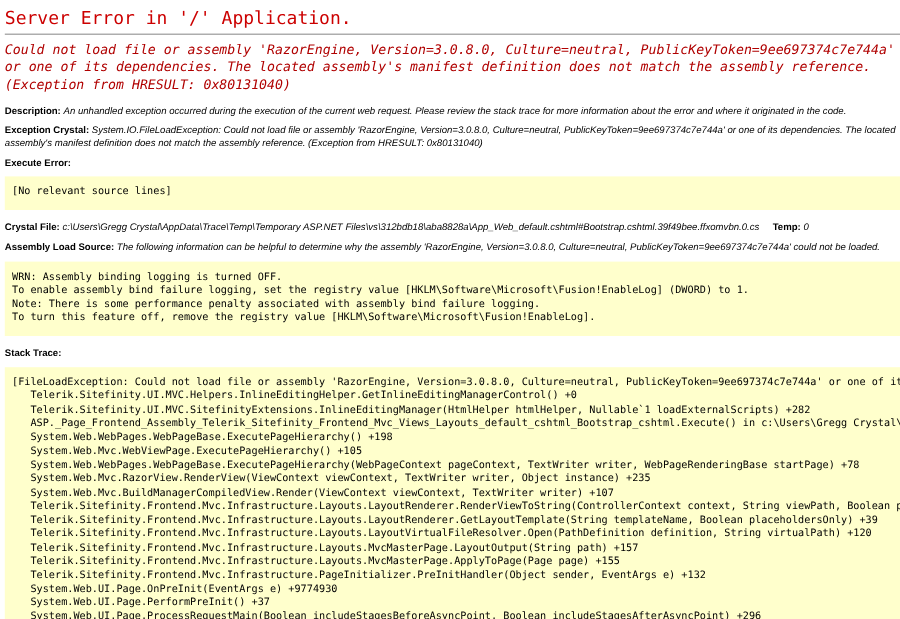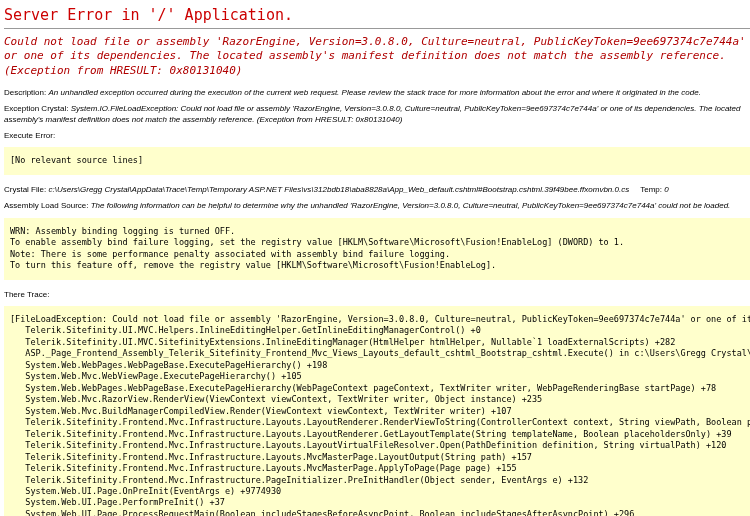--- a/index.html
+++ b/index.html
@@ -24,21 +24,21 @@
     h2 {
       font-family: Consolas, "Lucida Console", monospace;
       font-size: 11px;
       font-weight: normal;
       font-style: italic;
       color: #b00000;
       margin: 6px 0 10px 0;
       line-height: 1.3;
     }
     .section-label {
-      font-weight: normal;
+      font-weight: bold;
       font-size: 8px;
       text-align: center;
     }
     .section-text {
       font-size: 8px;
       font-style: italic;
     }
     p.meta {
       font-size: 8px;
       margin: 6px 0;
@@ -86,30 +86,30 @@
 <p class="meta">
   <span class="section-label">Crystal File:</span>
   <span class="section-text">c:\Users\Gregg Crystal\AppData\Trace\Temp\Temporary ASP.NET Files\vs\312bdb18\aba8828a\App_Web_default.cshtml#Bootstrap.cshtml.39f49bee.ffxomvbn.0.cs</span>
   &nbsp;&nbsp;&nbsp;
   <span class="section-label">Temp:</span>
   <span class="section-text">0</span>
 </p>
 
 <p class="meta">
   <span class="section-label">Assembly Load Source:</span>
-  <span class="section-text">The following information can be helpful to determine why the unhandled 'RazorEngine, Version=3.0.8.0, Culture=neutral, PublicKeyToken=9ee697374c7e744a' could not be loaded.</span>
+  <span class="section-text">The following information can be helpful to determine why the assembly 'RazorEngine, Version=3.0.8.0, Culture=neutral, PublicKeyToken=9ee697374c7e744a' could not be loaded.</span>
 </p>
 
 <div class="codeblock">WRN: Assembly binding logging is turned OFF.
 To enable assembly bind failure logging, set the registry value [HKLM\Software\Microsoft\Fusion!EnableLog] (DWORD) to 1.
 Note: There is some performance penalty associated with assembly bind failure logging.
 To turn this feature off, remove the registry value [HKLM\Software\Microsoft\Fusion!EnableLog].</div>
 
 <p class="meta">
-  <span class="section-label">There Trace:</span>
+  <span class="section-label">Stack Trace:</span>
 </p>
 
 <div class="codeblock stack-trace">[FileLoadException: Could not load file or assembly 'RazorEngine, Version=3.0.8.0, Culture=neutral, PublicKeyToken=9ee697374c7e744a' or one of its dependencies. The located assembly's manifest definition does not match the assembly reference. (Exception from HRESULT: 0x80131040)]
    Telerik.Sitefinity.UI.MVC.Helpers.InlineEditingHelper.GetInlineEditingManagerControl() +0
    Telerik.Sitefinity.UI.MVC.SitefinityExtensions.InlineEditingManager(HtmlHelper htmlHelper, Nullable`1 loadExternalScripts) +282
    ASP._Page_Frontend_Assembly_Telerik_Sitefinity_Frontend_Mvc_Views_Layouts_default_cshtml_Bootstrap_cshtml.Execute() in c:\Users\Gregg Crystal\AppData\Local\Temp\Temporary ASP.NET Files\vs\312bdb18\aba8828a\App_Web_default.cshtml#Bootstrap.cshtml.39f49bee.ffxomvbn.0.cs:0
    System.Web.WebPages.WebPageBase.ExecutePageHierarchy() +198
    System.Web.Mvc.WebViewPage.ExecutePageHierarchy() +105
    System.Web.WebPages.WebPageBase.ExecutePageHierarchy(WebPageContext pageContext, TextWriter writer, WebPageRenderingBase startPage) +78
    System.Web.Mvc.RazorView.RenderView(ViewContext viewContext, TextWriter writer, Object instance) +235

